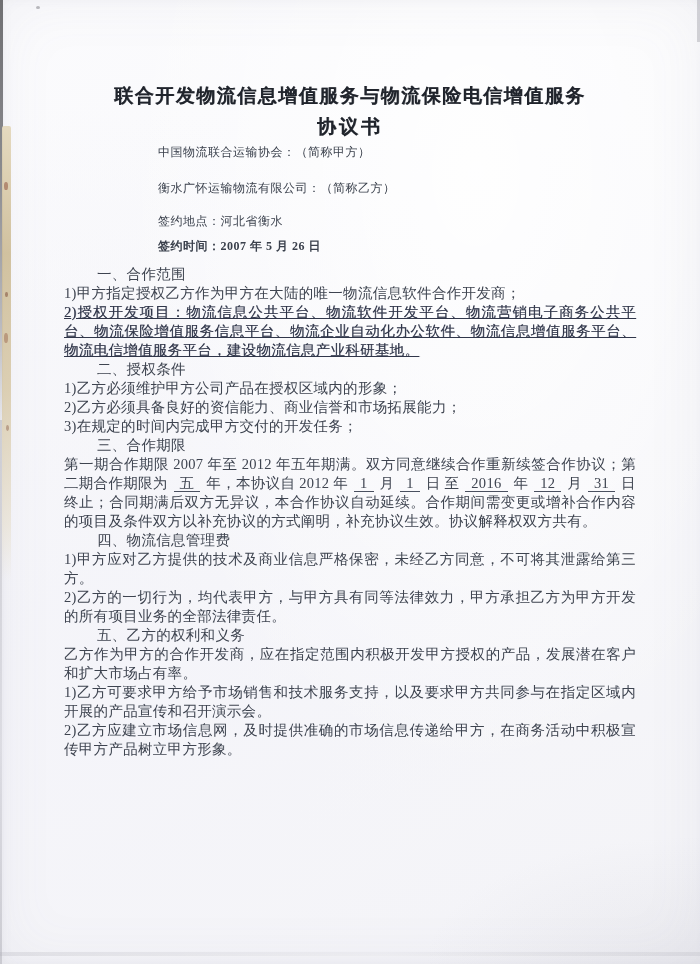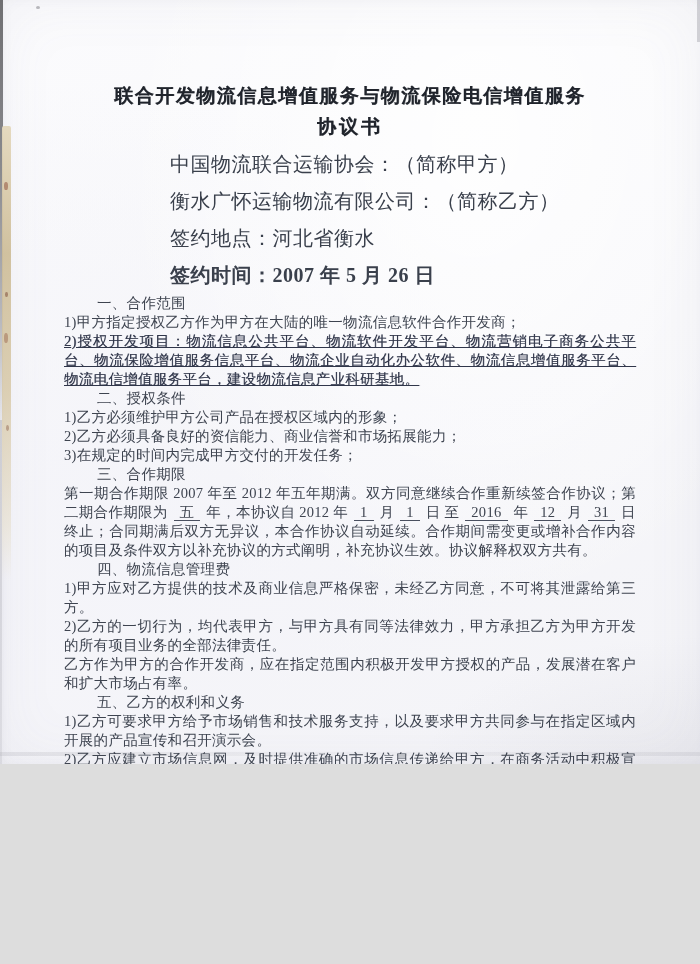--- a/index.html
+++ b/index.html
@@ -1,18 +1,18 @@
 <!DOCTYPE html>
 <html><head>
 <meta charset="utf-8">
 <style>
   html, body { margin:0; padding:0; background:#ddd; }
   .page {
     position:relative;
-    width:700px; height:764px;
+    width:700px; height:964px;
     margin:0;
     overflow:hidden;
     background:
       radial-gradient(ellipse at 68% 18%, rgba(255,255,255,0.85), rgba(255,255,255,0) 55%),
       radial-gradient(ellipse at 15% 70%, rgba(244,244,249,0.9), rgba(244,244,249,0) 60%),
       linear-gradient(160deg, #fbfbfd 0%, #f7f7fa 55%, #f3f3f7 100%);
     box-shadow: inset 0 0 60px rgba(120,120,140,0.07), inset 4px 0 10px rgba(100,100,110,0.05);
     font-family:"Liberation Serif","DejaVu Serif",serif;
   }
   
@@ -46,22 +46,22 @@
   
   .content { position:absolute; left:64px; top:84px; width:572px; }
   .title {
     margin:0 0 8px; text-align:center;
     font-size:19px; line-height:23px; font-weight:bold;
     color:#20242c; letter-spacing:1.5px;
     text-shadow:0.4px 0 0 rgba(32,36,44,0.6);
   }
   .subtitle { margin:0 0 3px; letter-spacing:3px;font-family:Liberation Serif, serif; }
   .party {
-    margin:16px; padding-left:90px;
-    font-size:20px; line-height:21px; color:#3a404c; letter-spacing:0.5px;
+    margin:4px; padding-left:90px;
+    font-size:12px; line-height:21px; color:#3a404c; letter-spacing:0.5px;
   }
   .mb15 { margin-bottom:15px; }
   .mb12 { margin-bottom:12px; }
   .mb8  { margin-bottom:8px;font-weight:bold; }
   .body {
     margin:0; font-size:14.5px; line-height:19px;
     color:#3e4450; letter-spacing:0.3px;
     text-align:justify; text-justify:inter-ideograph;
   }
   .preamble { text-indent:93px; }
@@ -110,19 +110,19 @@
     <p class="body">2)乙方必须具备良好的资信能力、商业信誉和市场拓展能力；</p>
     <p class="body">3)在规定的时间内完成甲方交付的开发任务；</p>
 
     <p class="body heading">三、合作期限</p>
     <p class="body"><span>第一期合作期限 2007 年至 2012 年五年期满。双方同意继续合作重新续签合作协议；第二期合作期限为</span> <span class="u">五</span> <span>年，本协议自 2012 年</span> <span class="u">1</span> <span>月</span> <span class="u">1</span> <span>日 至</span> <span class="u">2016</span> <span>年</span> <span class="u">12</span> <span>月</span> <span class="u">31</span> <span>日终止；合同期满后双方无异议，本合作协议自动延续。合作期间需变更或增补合作内容的项目及条件双方以补充协议的方式阐明，补充协议生效。协议解释权双方共有。</span></p>
 
     <p class="body heading">四、物流信息管理费</p>
     <p class="body">1)甲方应对乙方提供的技术及商业信息严格保密，未经乙方同意，不可将其泄露给第三方。</p>
     <p class="body">2)乙方的一切行为，均代表甲方，与甲方具有同等法律效力，甲方承担乙方为甲方开发的所有项目业务的全部法律责任。</p>
 
+    <p class="body heading">五、乙方的权利和义务</p>
     <p class="body">乙方作为甲方的合作开发商，应在指定范围内积极开发甲方授权的产品，发展潜在客户和扩大市场占有率。</p>
-    <p class="body heading">五、乙方的权利和义务</p>
     <p class="body">1)乙方可要求甲方给予市场销售和技术服务支持，以及要求甲方共同参与在指定区域内开展的产品宣传和召开演示会。</p>
     <p class="body">2)乙方应建立市场信息网，及时提供准确的市场信息传递给甲方，在商务活动中积极宣传甲方产品树立甲方形象。</p>
 
   </div>
 </div>
 
 </body></html>

